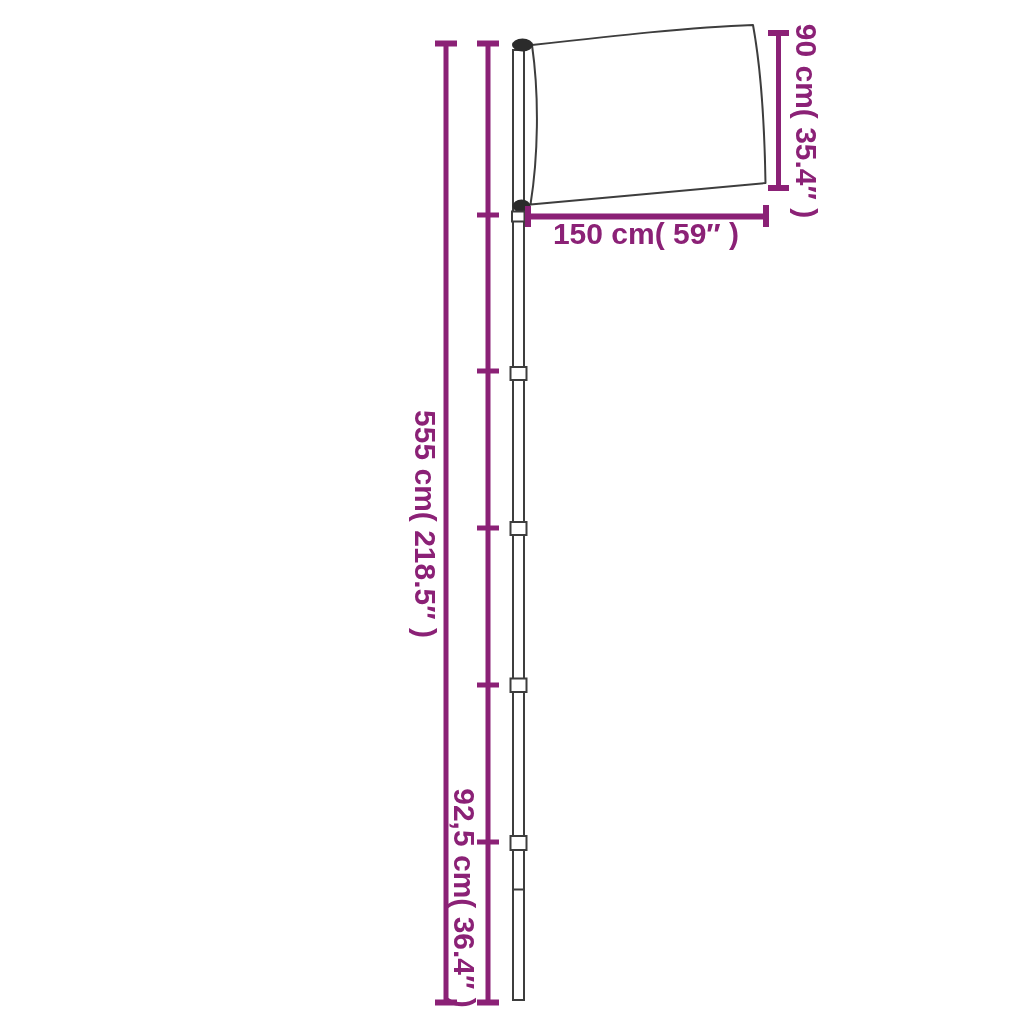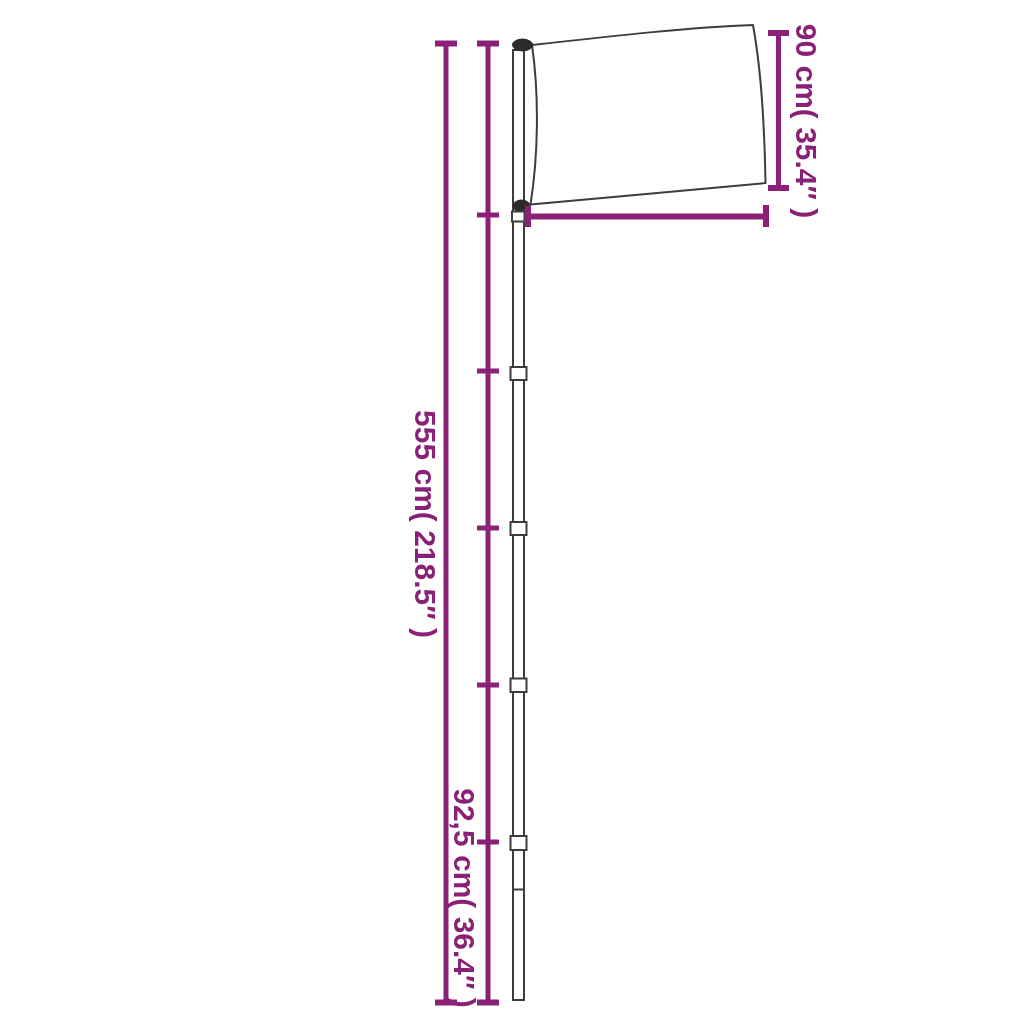--- a/index.html
+++ b/index.html
@@ -102,16 +102,17 @@
       <line class="dim-cap" x1="768" y1="33" x2="789" y2="33"></line>
       <line class="dim-cap" x1="768" y1="188" x2="789" y2="188"></line>
     </g>
 
   </svg>
 
   <div class="dim-label vertical" style="left:425px; top:524px;">555 cm( 218.5″ )</div>
 
   <div class="dim-label vertical" style="left:464px; top:898px;">92,5 cm( 36.4″ )</div>
 
+  <div class="dim-label" style="left:646px; top:234px;">150 cm( 59″ )</div>
 
   <div class="dim-label vertical" style="left:806px; top:121px;">90 cm( 35.4″ )</div>
 
 </div>
 
 </body></html>

